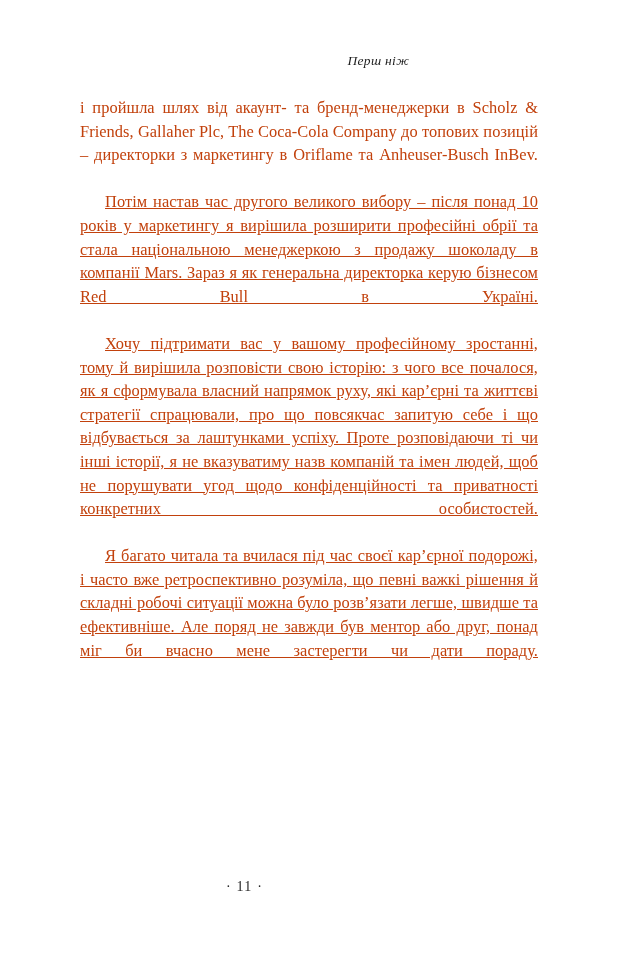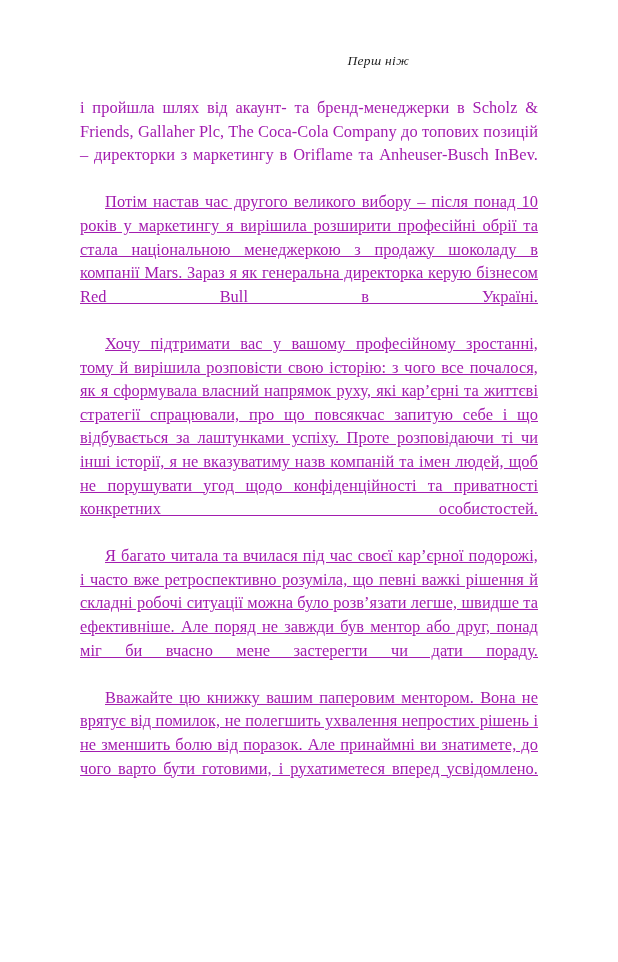--- a/index.html
+++ b/index.html
@@ -45,21 +45,21 @@
   }
 
   .para {
     margin: 0;
     font-size: 16.4px;
     line-height: 23.6px;
     text-align: justify;
     text-justify: inter-word;
     hyphens: manual;
     -webkit-hyphens: manual;
-    color: #a21caf;
+    color: #c2410c;
     letter-spacing: 0.05px;
   }
 
   .para + .para {
     margin-top: 0;
     text-decoration: underline;
   }
 
   .para.indent {
     text-indent: 25px;
@@ -93,17 +93,17 @@
 
 <div class="page">
 
   <div class="running-head">Перш ніж</div>
 
   <div class="text-block">
     <p class="para">і пройшла шлях від акаунт- та бренд-менеджерки в Scholz &amp; Friends, Gallaher Plc, The Coca-Cola Company до топових позицій – директорки з маркетингу в Oriflame та Anheuser-Busch InBev.</p>
     <p class="para indent">Потім настав час другого великого вибору – після понад 10 років у маркетингу я вирішила розширити професійні обрії та стала національною менеджеркою з продажу шоколаду в компанії Mars. Зараз я як генеральна директорка керую бізнесом Red Bull в Україні.</p>
     <p class="para indent">Хочу підтримати вас у вашому професійному зростанні, тому й вирішила розповісти свою історію: з чого все почалося, як я сформувала власний напрямок руху, які кар’єрні та життєві стратегії спрацювали, про що повсякчас запитую себе і що відбувається за лаштунками успіху. Проте розповідаючи ті чи інші історії, я не вказуватиму назв компаній та імен людей, щоб не порушувати угод щодо конфіденційності та приватності конкретних особистостей.</p>
     <p class="para indent">Я багато читала та вчилася під час своєї кар’єрної подорожі, і часто вже ретроспективно розуміла, що певні важкі рішення й складні робочі ситуації можна було розв’язати легше, швидше та ефективніше. Але поряд не завжди був ментор або друг, понад міг би вчасно мене застерегти чи дати пораду.</p>
-    <p class="para indent">Вважайте цю книжку вашим паперовим ментором. Вона не врятує від помилок, не полегшить ухвалення непростих рішень і не зменшить болю від поразок. Але принаймні ви знатимете, до чого варто бути готовими, і рухатиметеся вперед усвідомлено.</p>
   </div>
 
+  <div class="folio">· 11 ·</div>
 
 </div>
 
 </body></html>

